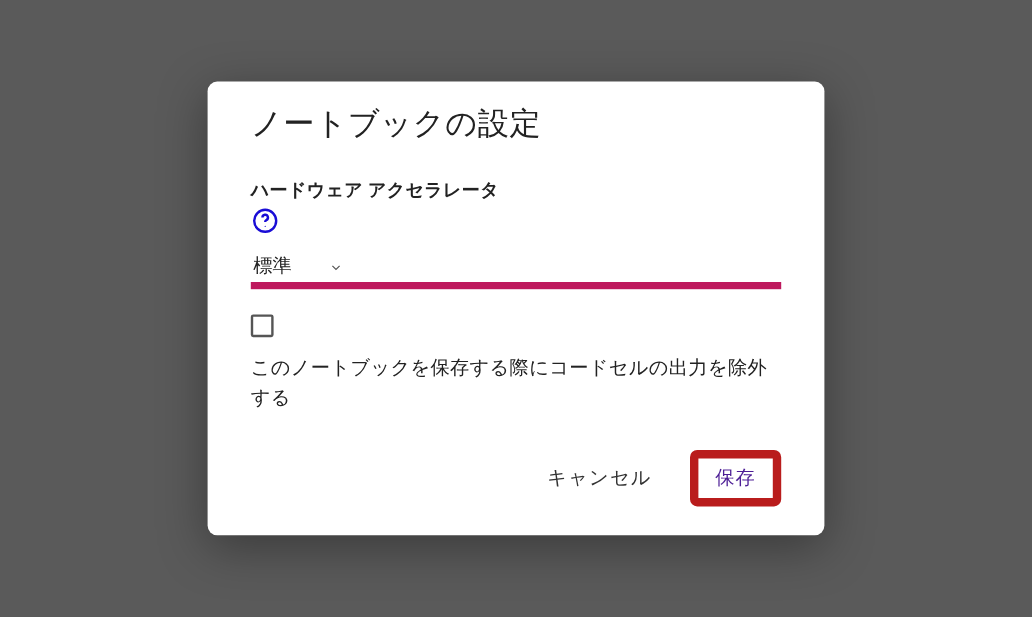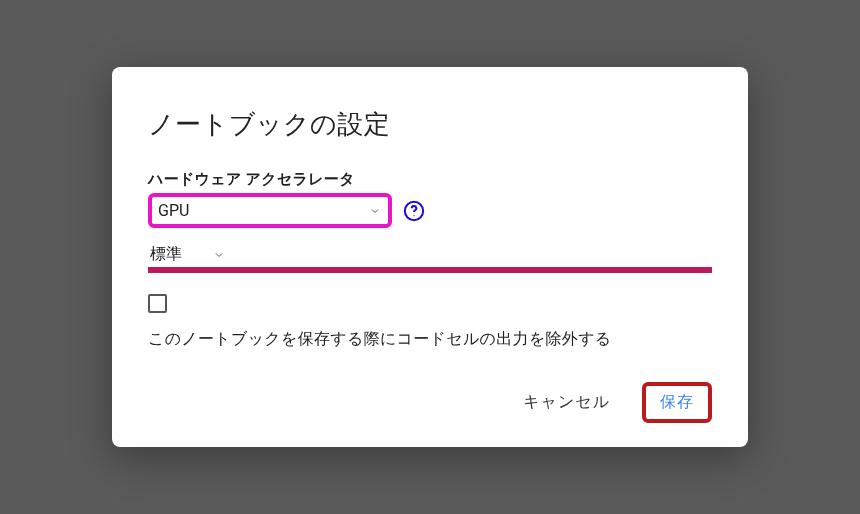--- a/index.html
+++ b/index.html
@@ -10,25 +10,25 @@
     body {
       width: 860px;
       height: 514px;
       background: #5a5a5a;
       display: flex;
       align-items: center;
       justify-content: center;
       font-family: -apple-system, BlinkMacSystemFont, "Segoe UI", Roboto, "Hiragino Kaku Gothic ProN", "Hiragino Sans", Meiryo, sans-serif;
     }
     .dialog {
-      width: 636px;
+      width: 514px;
       background: #ffffff;
       border-radius: 8px;
       box-shadow: 0 10px 40px rgba(0,0,0,0.35);
-      padding: 40px 36px 24px 36px;
+      padding: 18px 36px 24px 36px;
     }
     .dialog-title {
       font-size: 26px;
       font-weight: 400;
       color: #222;
       margin-bottom: 28px;
       letter-spacing: 0.5px;
     }
     .field-label {
       font-size: 15px;
@@ -128,43 +128,35 @@
       padding: 8px 14px;
       background: transparent;
       border: none;
       cursor: pointer;
       letter-spacing: 1px;
     }
     .btn-cancel {
       color: #333;
     }
     .btn-save {
-      color: #3b82f6;
-      border: 4px solid #b91c1c;
+      color: #4c1d95;
+      border: 7px solid #b91c1c;
       border-radius: 6px;
       padding: 6px 14px;
     }
   </style>
 </head>
 <body>
 
 <div class="dialog">
   <h1 class="dialog-title">ノートブックの設定</h1>
 
   <div>
     <div class="field-label">ハードウェア アクセラレータ</div>
     <div class="accel-row">
-      <div class="select-wrap highlighted">
-        <span class="select-value">GPU</span>
-        <span class="chevron">
-          <svg viewBox="0 0 24 24" fill="none" stroke="currentColor" stroke-width="2">
-              <polyline points="6 9 12 15 18 9"></polyline>
-            </svg>
-        </span>
-      </div>
       <span class="help-icon">
         <svg viewBox="0 0 24 24" fill="none" stroke="currentColor" stroke-width="2.2">
           <circle cx="12" cy="12" r="10"></circle>
           <path d="M9.5 9a2.5 2.5 0 1 1 3.5 2.3c-.8.4-1 .9-1 1.7"></path>
           <circle cx="12" cy="17" r="0.6" fill="currentColor" stroke="none"></circle>
         </svg>
       </span>
     </div>
   </div>
 

